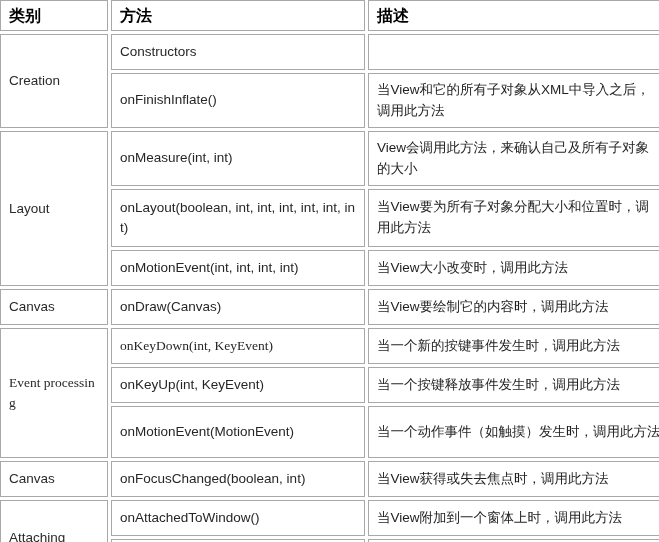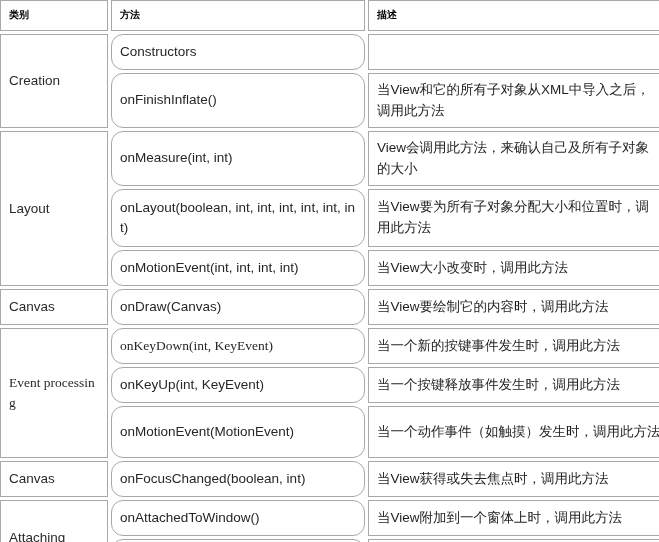--- a/index.html
+++ b/index.html
@@ -46,21 +46,21 @@
   }
 
   
   col.c-cat  { width: 108px; }
   col.c-meth { width: 254px; }
   col.c-desc { width: 302px; }
 
   
   table.view-table thead th {
     font-weight: bold;
-    font-size: 10px;
+    font-size: 16px;
     line-height: 1.25;
     text-align: left;
     height: 31px;
     padding-top: 3px;
     padding-bottom: 3px;
     color: #000000;
   }
 
   
   td.cat {
@@ -69,21 +69,20 @@
     color: #2a2a2a;
     vertical-align: middle;
   }
 
   
   td.meth {
     font-size: 13.5px;
     line-height: 1.5;
     color: #262626;
     vertical-align: middle;
-    border-radius: 12px;
   }
 
   
   td.desc {
     font-size: 13.5px;
     line-height: 1.55;
     color: #1f1f1f;
     vertical-align: middle;
     word-break: normal;
     overflow-wrap: break-word;

